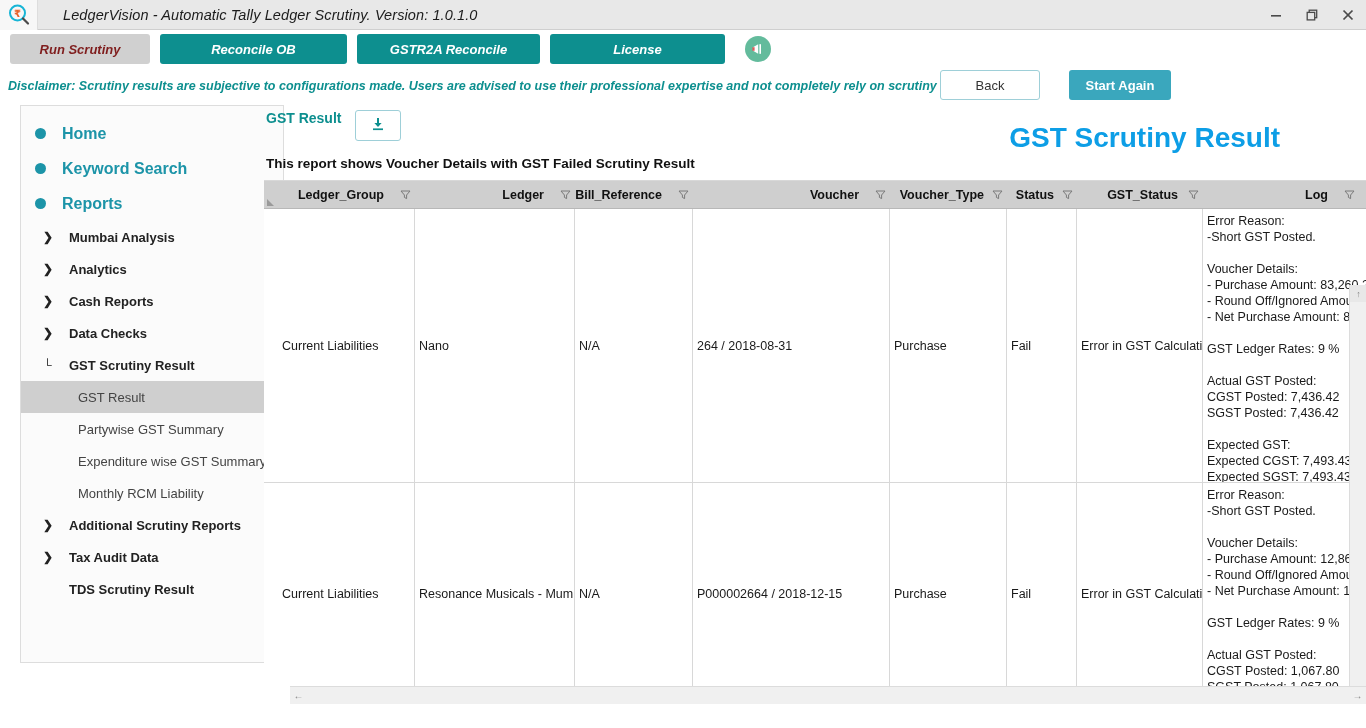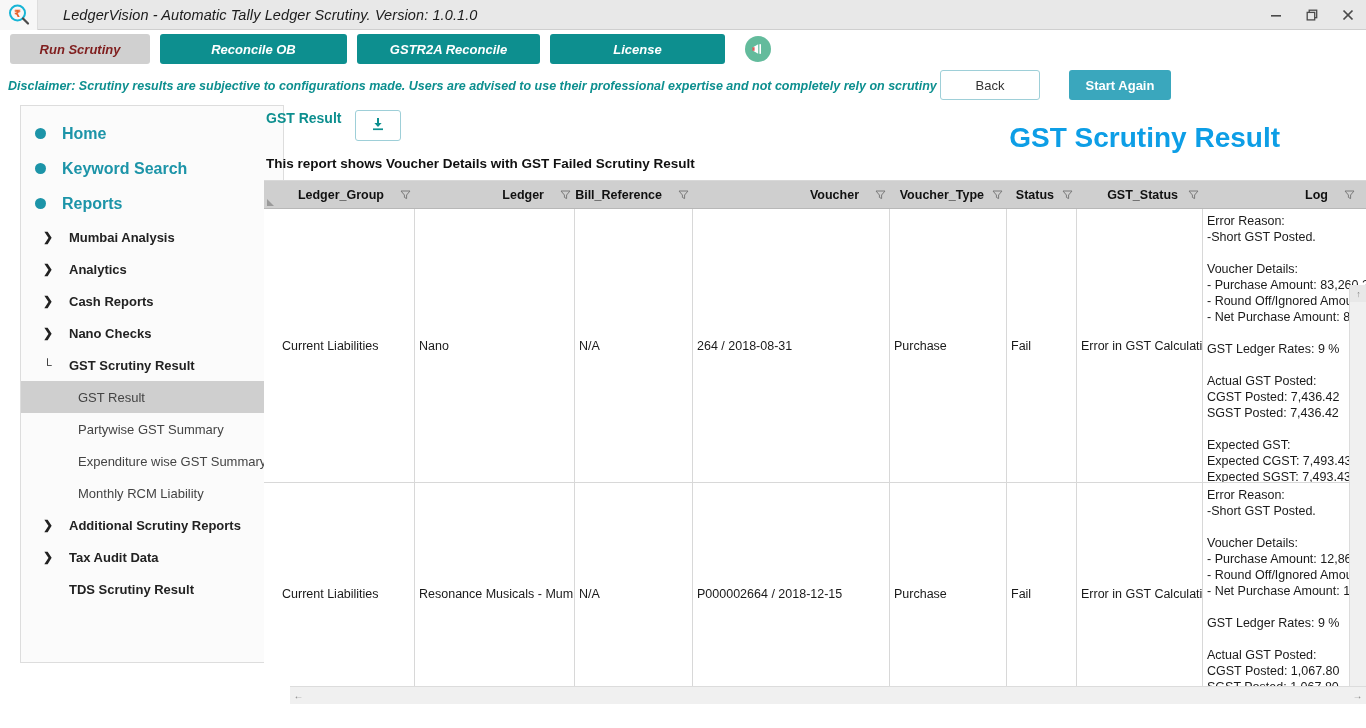--- a/index.html
+++ b/index.html
@@ -306,21 +306,21 @@
   <div class="nav-sub">
     <span class="chev">❯</span>
     <span class="lbl">Analytics</span>
   </div>
   <div class="nav-sub">
     <span class="chev">❯</span>
     <span class="lbl">Cash Reports</span>
   </div>
   <div class="nav-sub">
     <span class="chev">❯</span>
-    <span class="lbl">Nano Checks</span>
+    <span class="lbl">Data Checks</span>
   </div>
   <div class="nav-sub expanded">
     <span class="chev">└</span>
     <span class="lbl">GST Scrutiny Result</span>
   </div>
 
   <div class="nav-leaf selected">
     <span class="lbl">GST Result</span>
   </div>
   <div class="nav-leaf">

